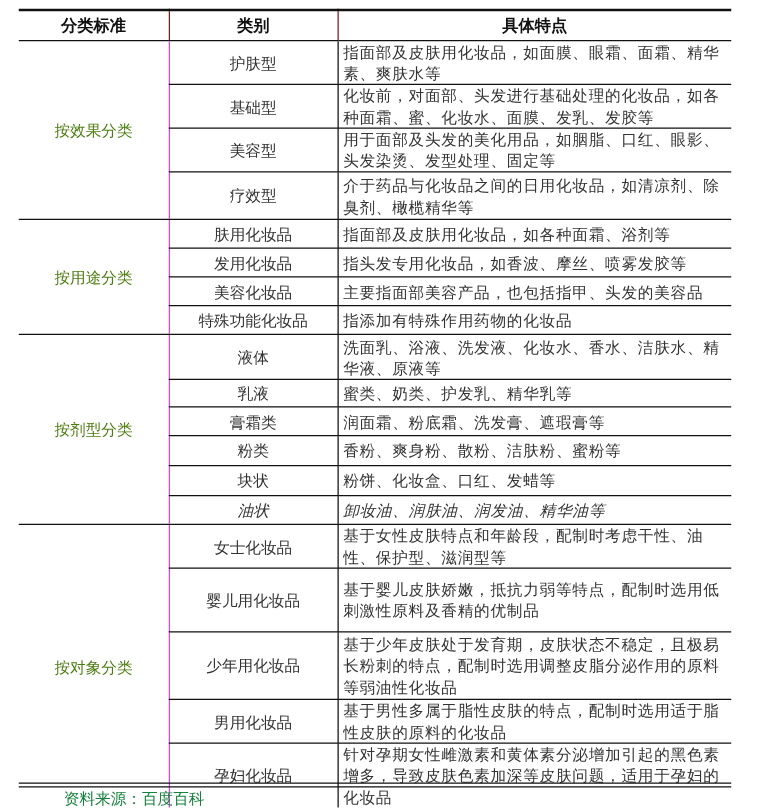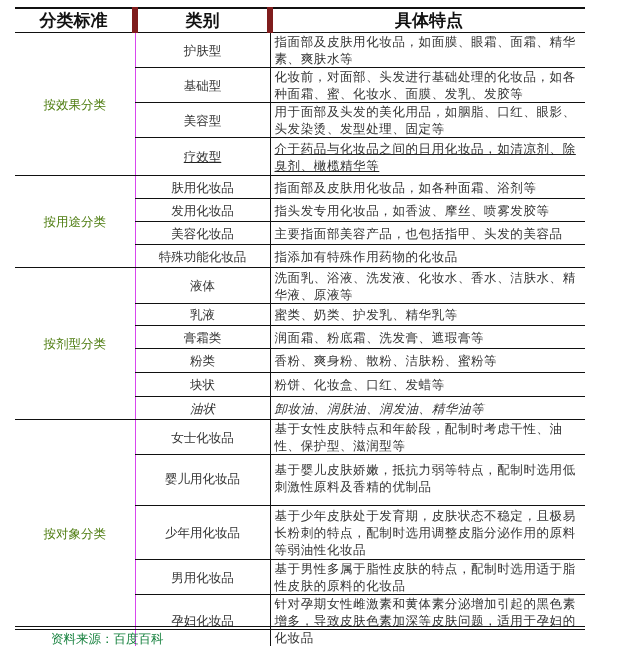--- a/index.html
+++ b/index.html
@@ -1,23 +1,23 @@
 <!DOCTYPE html>
 <html><head>
 <meta charset="utf-8">
 <style>
   html, body { margin:0; padding:0; background:#ffffff; }
   body { width:621px; height:649px; position:relative; overflow:hidden;
          font-family:"DejaVu Serif","Liberation Serif", serif; color:#222; }
   .tbl { position:absolute; left:15px; top:7px; width:570px; border-collapse:collapse; table-layout:fixed; }
   .tbl col.c1 { width:120px; } .tbl col.c2 { width:135px; } .tbl col.c3 { width:315px; }
   .tbl thead tr { border-top:2.5px solid #111; }
-  .tbl th { font-family:"DejaVu Sans","Liberation Sans", sans-serif; font-weight:bold; font-size:17px;
+  .tbl th { font-family:"DejaVu Sans","Liberation Sans", sans-serif; font-weight:bold; font-size:13px;
             height:23px; padding:0; border-bottom:1.3px solid #111; text-align:center; color:#111; }
-  .tbl th + th { border-left:6px solid #7f1d1d; }
+  .tbl th + th { border-left:1px solid #7f1d1d; }
   .tbl td { font-size:12.5px; line-height:17px; padding:0 4px; vertical-align:middle; border-bottom:1px solid #111; }
   .tbl td.grp { text-align:center; border-bottom:1.3px solid #111; color:#4d7c0f; }
   .tbl td.cat { text-align:center; border-left:1px solid #d946ef; border-right:1px solid #111; color:#333; }
   .tbl td.feat { text-align:left; color:#333; letter-spacing:0.6px; }
   .tbl tr.glast td { border-bottom:1.3px solid #111; }
   .tbl tbody.last tr:last-child td, .tbl tbody.last td.grp { border-bottom:none; }
   .tbl-bottom { position:absolute; left:15px; width:570px; top:626px; height:2px;
                 border-top:1.3px solid #111; border-bottom:1.3px solid #111; }
   .source { position:absolute; left:51px; top:631px; font-size:12.5px; color:#15803d; }
 </style>
@@ -45,21 +45,21 @@
         <td class="feat">指面部及皮肤用化妆品，如面膜、眼霜、面霜、精华素、爽肤水等</td>
       </tr>
       <tr style="height: 34px;">
         <td class="cat">基础型</td>
         <td class="feat">化妆前，对面部、头发进行基础处理的化妆品，如各种面霜、蜜、化妆水、面膜、发乳、发胶等</td>
       </tr>
       <tr style="height: 34px;">
         <td class="cat">美容型</td>
         <td class="feat">用于面部及头发的美化用品，如胭脂、口红、眼影、头发染烫、发型处理、固定等</td>
       </tr>
-      <tr class="glast" style="height: 38px; text-decoration: underline;">
+      <tr class="glast" style="height: 38px;">
         <td class="cat">疗效型</td>
         <td class="feat">介于药品与化妆品之间的日用化妆品，如清凉剂、除臭剂、橄榄精华等</td>
       </tr>
     </tbody>
     <tbody>
       <tr style="height: 23px;">
         <td class="grp" rowspan="4">按用途分类</td>
         <td class="cat">肤用化妆品</td>
         <td class="feat">指面部及皮肤用化妆品，如各种面霜、浴剂等</td>
       </tr>
@@ -102,21 +102,21 @@
         <td class="cat">油状</td>
         <td class="feat">卸妆油、润肤油、润发油、精华油等</td>
       </tr>
     </tbody>
     <tbody class="last">
       <tr style="height: 35px;">
         <td class="grp" rowspan="5">按对象分类</td>
         <td class="cat">女士化妆品</td>
         <td class="feat">基于女性皮肤特点和年龄段，配制时考虑干性、油性、保护型、滋润型等</td>
       </tr>
-      <tr style="height: 51px; font-family: Liberation Mono, monospace;">
+      <tr style="height: 51px;">
         <td class="cat">婴儿用化妆品</td>
         <td class="feat">基于婴儿皮肤娇嫩，抵抗力弱等特点，配制时选用低刺激性原料及香精的优制品</td>
       </tr>
       <tr style="height: 54px;">
         <td class="cat">少年用化妆品</td>
         <td class="feat">基于少年皮肤处于发育期，皮肤状态不稳定，且极易长粉刺的特点，配制时选用调整皮脂分泌作用的原料等弱油性化妆品</td>
       </tr>
       <tr style="height: 35px;">
         <td class="cat">男用化妆品</td>
         <td class="feat">基于男性多属于脂性皮肤的特点，配制时选用适于脂性皮肤的原料的化妆品</td>

